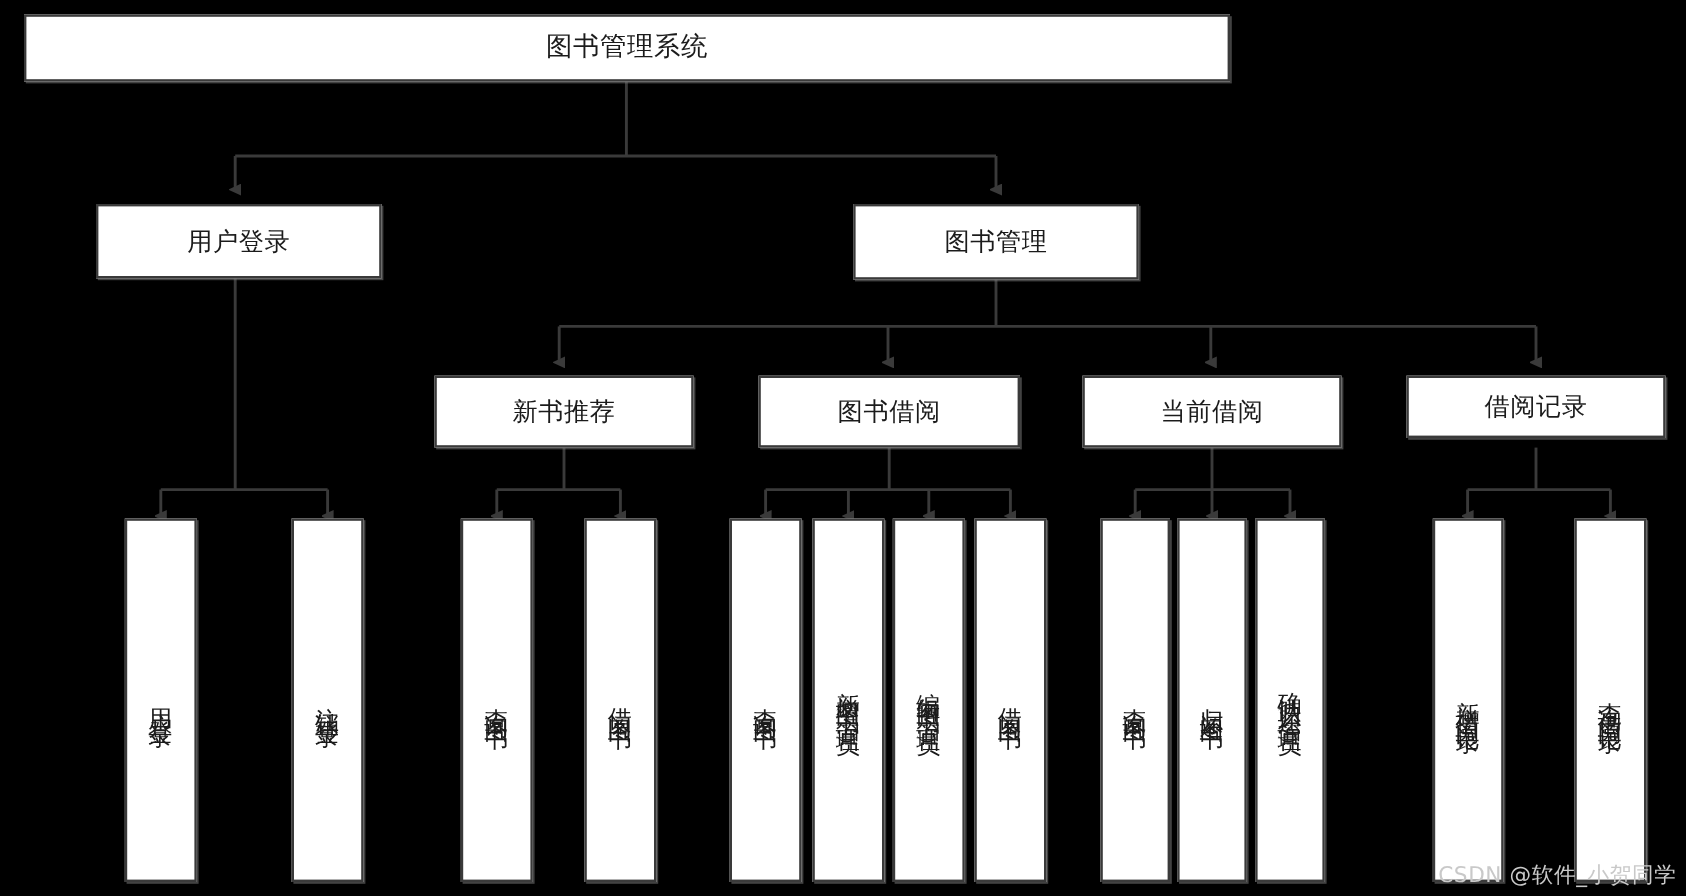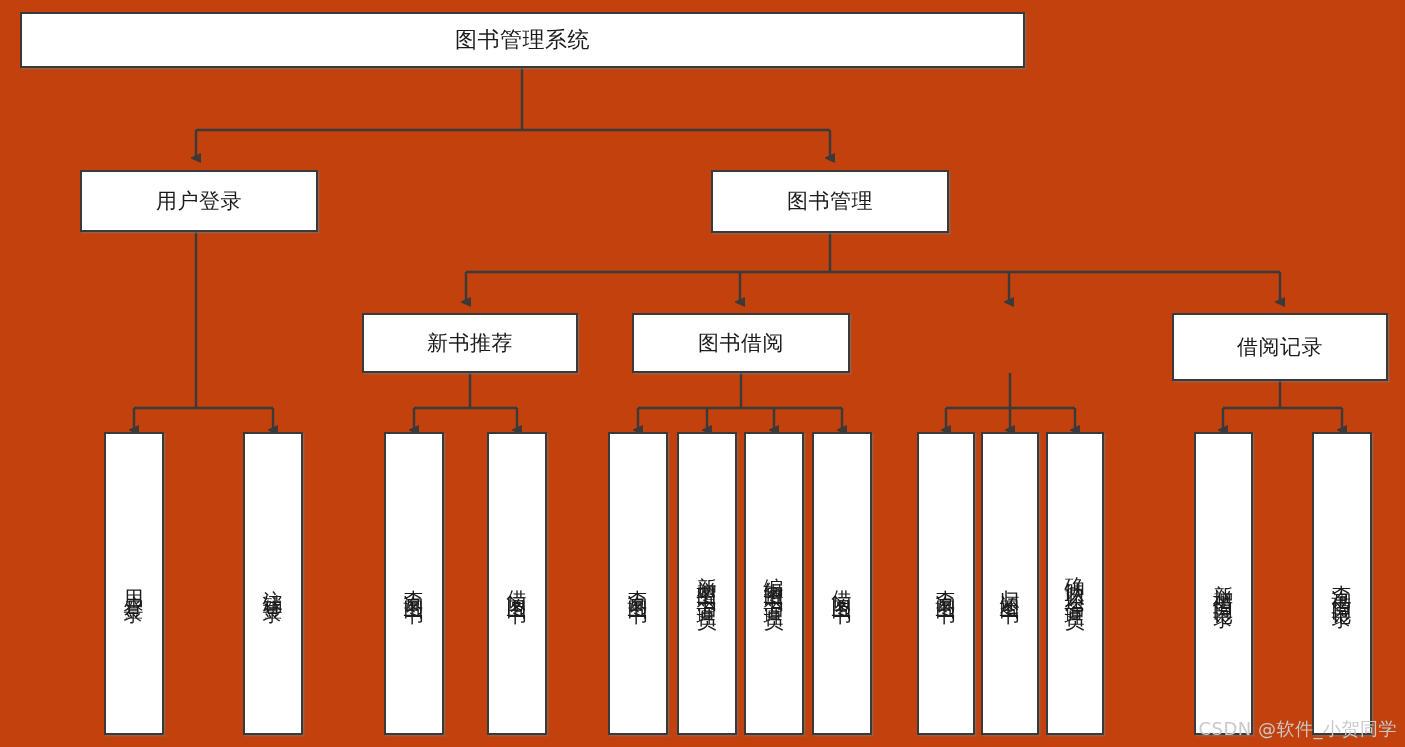--- a/index.html
+++ b/index.html
@@ -4,21 +4,21 @@
 <style>
   html,body{margin:0;padding:0;background:#ffffff;}
   body{
     font-family:"DejaVu Sans","Liberation Sans",sans-serif;
     -webkit-font-smoothing:antialiased;
   }
   #canvas{
     position:relative;
     width:1405px;
     height:747px;
-    background:#c2410c;
+    background:#000000;
     overflow:hidden;
   }
   svg#edges{
     position:absolute;
     left:0; top:0;
     width:1405px;
     height:747px;
     pointer-events:none;
   }
   .node{
@@ -141,22 +141,25 @@
   </div>
 
   <div class="node h" style="left:632px;top:313px;width:218px;height:60px;">
     <span class="label">图书借阅</span>
   </div>
 
   <div class="node h" style="left:362px;top:313px;width:216px;height:60px;">
     <span class="label">新书推荐</span>
   </div>
 
-
-  <div class="node h" style="left:1172px;top:313px;width:216px;height:68px;">
+  <div class="node h" style="left:902px;top:313px;width:216px;height:60px;">
+    <span class="label">当前借阅</span>
+  </div>
+
+  <div class="node h" style="left:1172px;top:313px;width:216px;height:52px;">
     <span class="label">借阅记录</span>
   </div>
 
   <div class="node v" style="left:104px;top:432px;width:60px;height:303px;">
     <span class="label">用户登录</span>
   </div>
 
   <div class="node v" style="left:243px;top:432px;width:60px;height:303px;">
     <span class="label">注销登录</span>
   </div>

